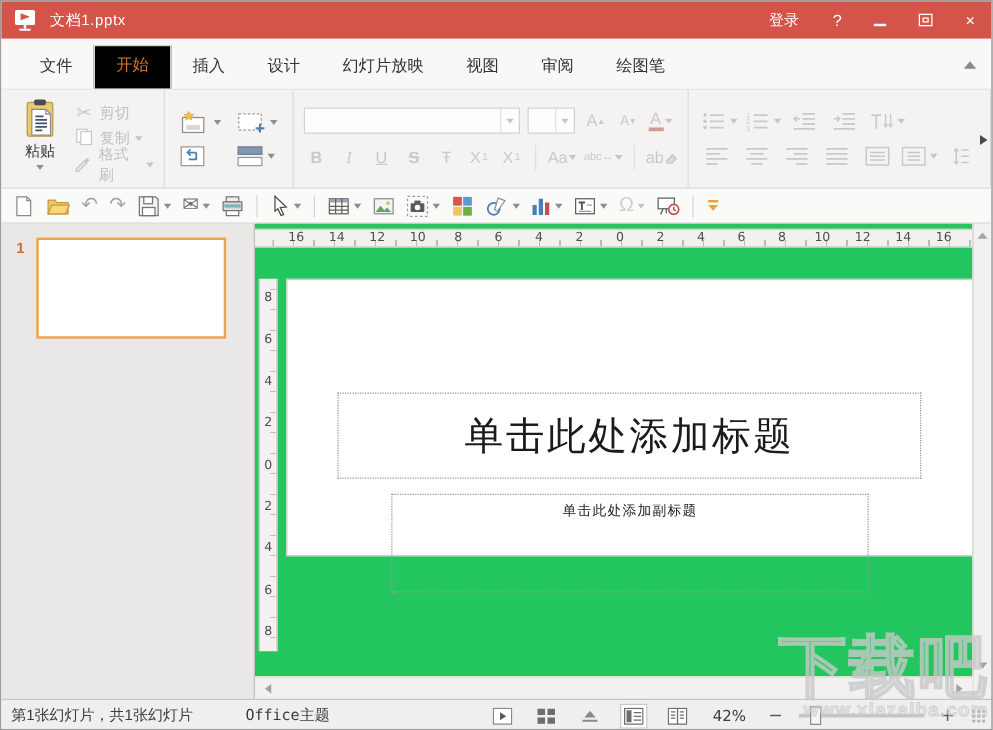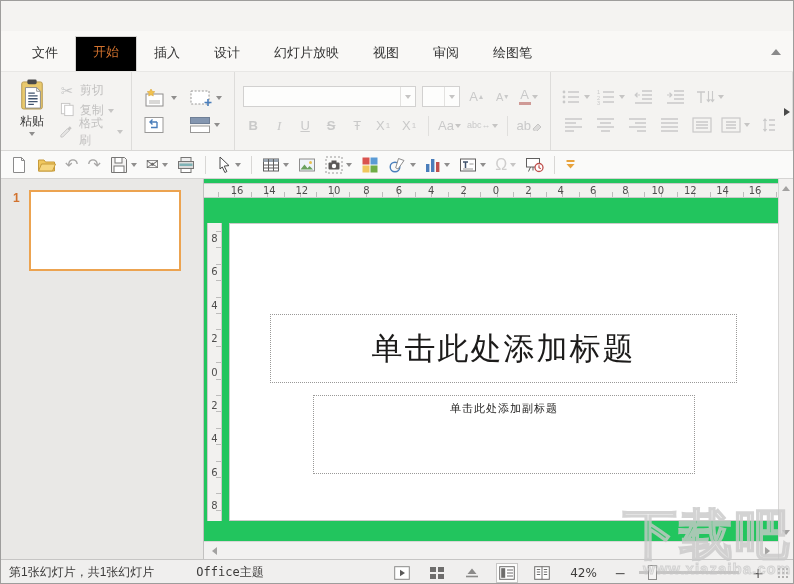--- a/index.html
+++ b/index.html
@@ -103,21 +103,21 @@
     justify-content:space-between;padding:0 16px 0 26px;
     font-family:"DejaVu Sans",sans-serif;font-size:10px;color:#4f4e4d;}
   .hruler-nums i{font-style:normal;width:14px;text-align:center;}
   .vruler{position:absolute;left:3px;top:44px;width:15px;height:298px;background:#f2f1ef;
     border-left:1px solid #cbcac9;border-right:1px solid #cbcac9;
     background-image:repeating-linear-gradient(to bottom,#bdbcbb 0 1px,transparent 1px 16.4px);
     background-size:5px 100%;background-repeat:no-repeat;background-position:100% 8px;
     display:flex;flex-direction:column;justify-content:space-between;align-items:center;padding:10px 0;
     font-family:"DejaVu Sans",sans-serif;font-size:10px;color:#4f4e4d;}
   .vruler i{font-style:normal;}
-  .slide-canvas{position:absolute;left:25px;top:44px;width:551px;height:298px;background:#fff;
+  .slide-canvas{position:absolute;left:25px;top:44px;width:551px;height:222px;background:#fff;
     border:1px solid #cccbca;}
   .ph{position:absolute;border:1px dotted #9a9998;cursor:default;}
   .ph-title{left:40px;top:90px;width:467px;height:69px;display:flex;align-items:center;justify-content:center;
     font-family:"DejaVu Serif","Liberation Serif",serif;font-size:31px;color:#1c1b1a;letter-spacing:2px;}
   .ph-subtitle{left:83px;top:171px;width:382px;height:79px;text-align:center;padding-top:5px;
     font-family:"DejaVu Serif","Liberation Serif",serif;font-size:11px;color:#1c1b1a;letter-spacing:1px;}
 
   .vscroll{position:absolute;right:0;top:0;width:15px;height:100%;background:#f2f1f0;border-left:1px solid #d8d7d6;}
   .arr{position:absolute;left:50%;transform:translateX(-50%);width:0;height:0;}
   .arr.up{top:7px;border-left:4px solid transparent;border-right:4px solid transparent;border-bottom:5px solid #a3a2a1;}
@@ -147,20 +147,42 @@
     font-weight:bold;opacity:.8;}
   .wm-title{font-size:54px;line-height:.95;letter-spacing:2px;color:rgba(190,190,190,.18);
     -webkit-text-stroke:1.5px #c9c9c9;}
   .wm-site{font-size:15px;color:rgba(190,190,190,.25);-webkit-text-stroke:.8px #c9c9c9;letter-spacing:1px;}
 </style>
 </head>
 <body>
 
 <div class="window">
 
+  <div class="titlebar">
+    <div class="app-logo">
+      <svg width="20" height="20" viewBox="0 0 20 20">
+        <rect x="2" y="2" width="16" height="12" rx="1.5" fill="#fff"></rect>
+        <path d="M6.5 4.5l7.5 2.8-7.5 2.8z" fill="#d5544a"></path>
+        <rect x="9" y="14" width="2" height="3" fill="#fff"></rect>
+        <rect x="5.5" y="17" width="9" height="1.6" fill="#fff"></rect>
+      </svg>
+    </div>
+    <span class="doc-title">文档1.pptx</span>
+    <div class="tb-right">
+      <span class="tb-btn login">登录</span>
+      <span class="tb-btn">?</span>
+      <span class="tb-btn">
+          <span class="min-bar"></span>
+        </span>
+      <span class="tb-btn">
+          <span class="restore-box"></span>
+        </span>
+      <span class="tb-btn">×</span>
+    </div>
+  </div>
 
   <div class="tabbar">
     <span class="tab">文件</span>
     <span class="tab active">开始</span>
     <span class="tab">插入</span>
     <span class="tab">设计</span>
     <span class="tab">幻灯片放映</span>
     <span class="tab">视图</span>
     <span class="tab">审阅</span>
     <span class="tab">绘图笔</span>

